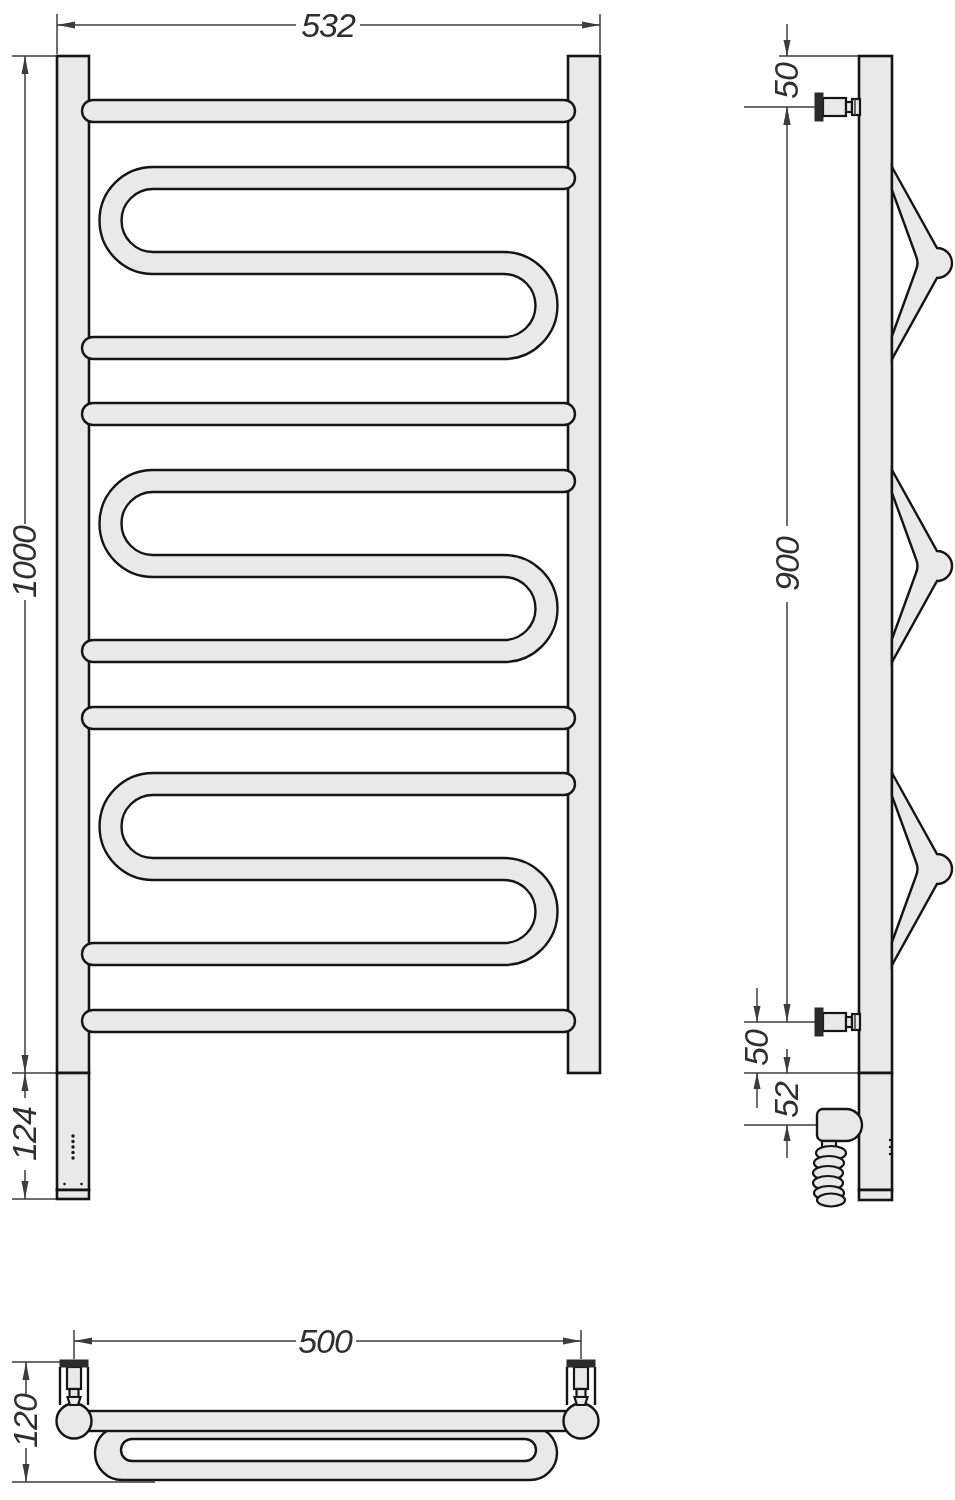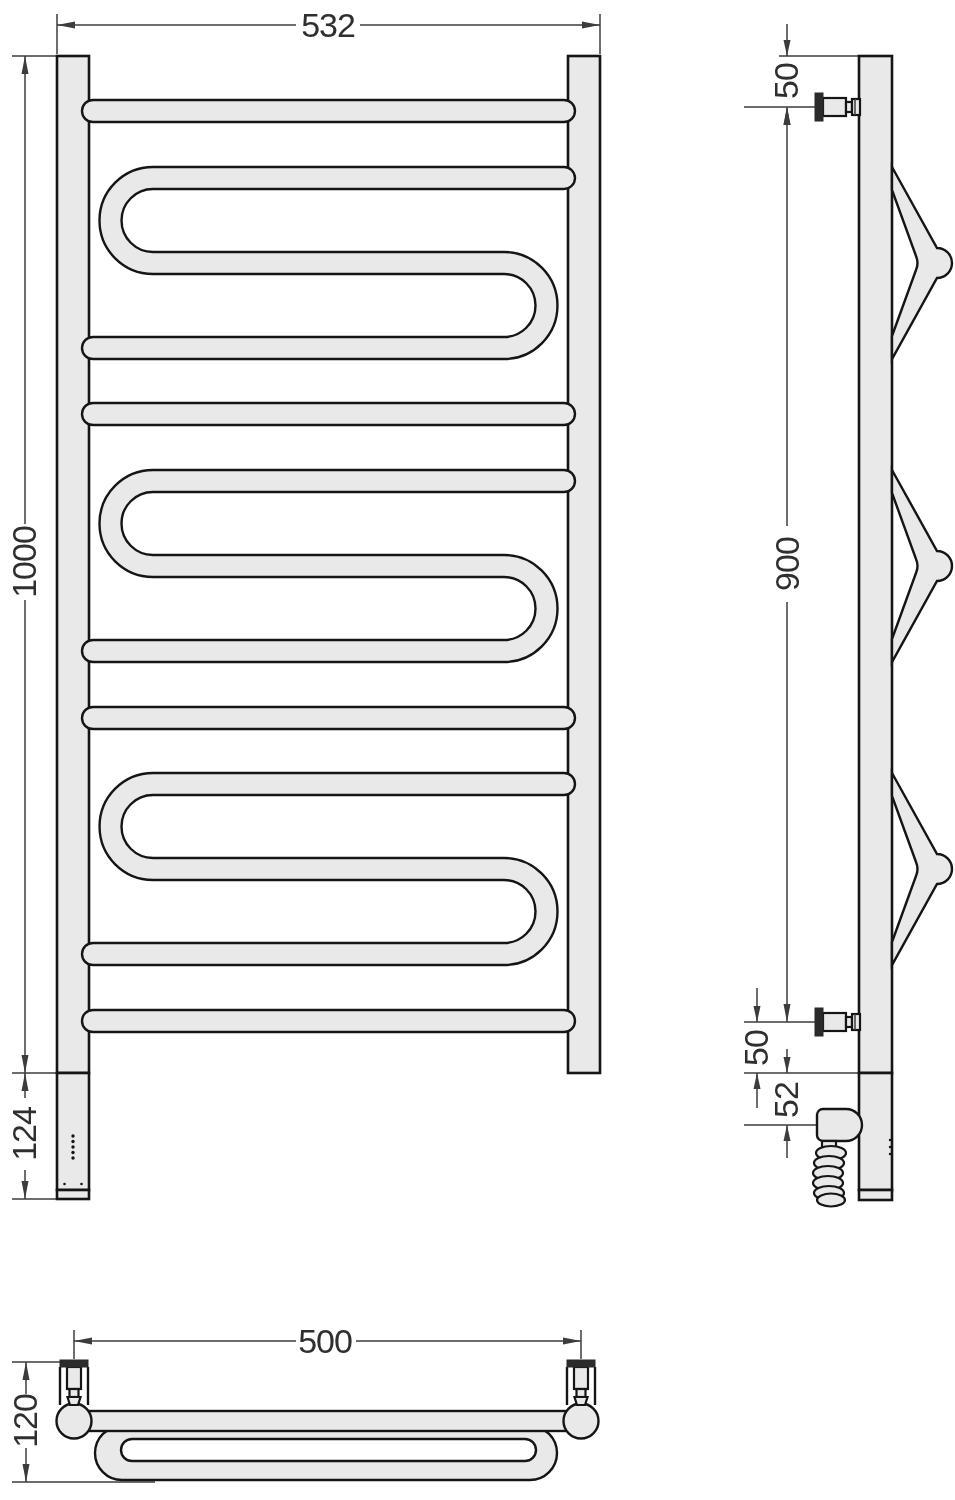--- a/index.html
+++ b/index.html
@@ -1,19 +1,19 @@
 <!DOCTYPE html>
 <html style="--background: #ffffff; --fill: #e9e9e9; --line: #151515; --dim: #3c3c3c; --text: #2f2f2f; --flange: #2b2b2b;"><head>
 <meta charset="utf-8">
 <style>
   :root{
     --background:#ffffff; --fill:#e9e9e9; --line:#151515; --dim:#3c3c3c; --text:#2f2f2f; --flange:#2b2b2b;
   }
   html,body{margin:0;padding:0;background:var(--background);}
-  .stage{width:809px;height:1500px;position:relative;background:var(--background);}
+  .stage{width:809px;height:1500px;position:relative;background:var(--background);font-style:italic;}
   svg{display:block;}
   .tube{fill:var(--fill);stroke:var(--line);stroke-width:2.4;}
   .tube-thin{fill:var(--fill);stroke:var(--line);stroke-width:2.2;}
   .rail{fill:var(--fill);stroke:var(--line);stroke-width:2.6;}
   .flange{fill:var(--flange);stroke:var(--flange);stroke-width:1;}
   .bracket{fill:var(--fill);stroke:var(--line);stroke-width:2.2;}
   .dimline{stroke:var(--dim);stroke-width:1.5;fill:none;}
   .dimhead{fill:var(--dim);stroke:none;}
   .dot{fill:var(--line);stroke:none;}
   text.dim{font-family:"Liberation Sans", sans-serif;font-size:34px;letter-spacing:-1px;

